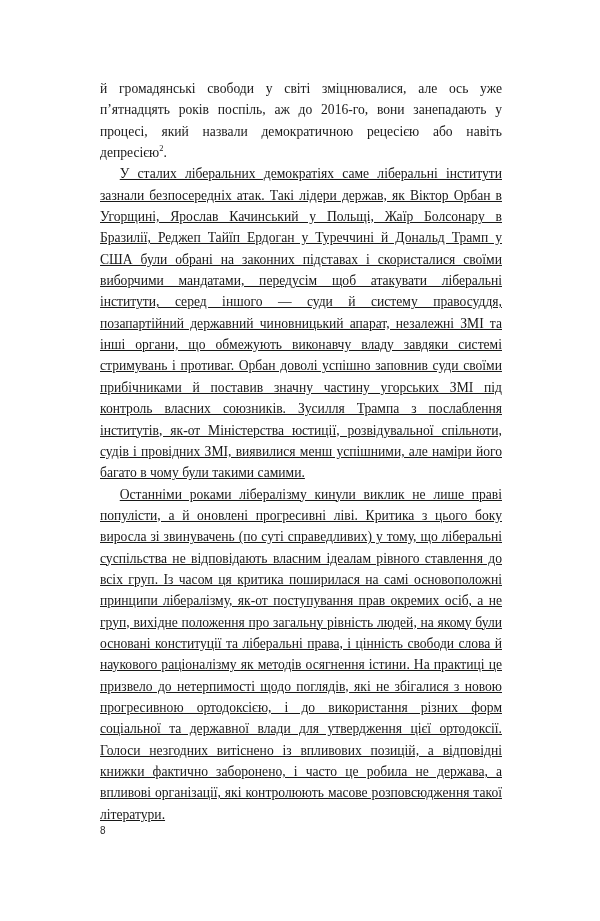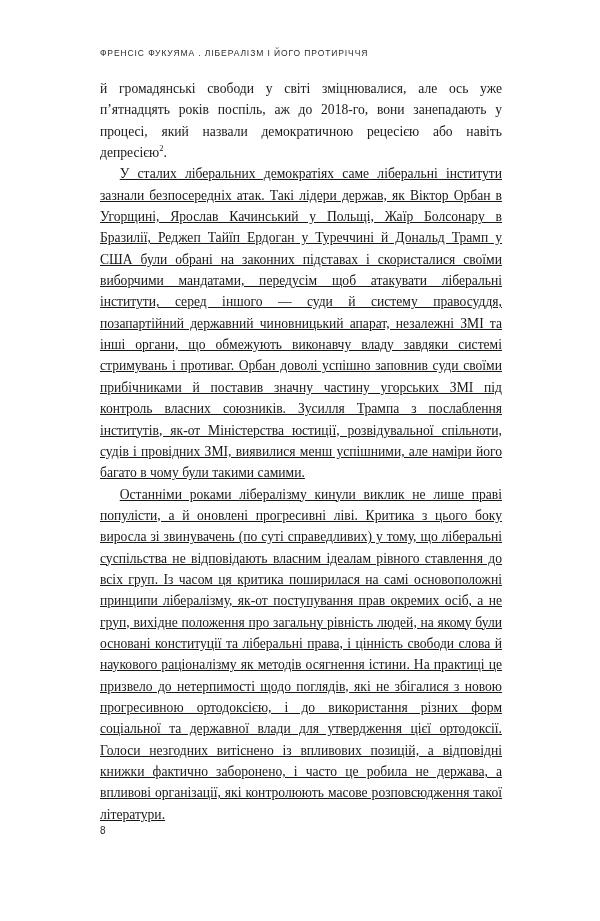--- a/index.html
+++ b/index.html
@@ -63,23 +63,22 @@
     font-family: "Liberation Sans", sans-serif;
     font-size: 10px;
     color: #2b2b2b;
   }
 </style>
 </head>
 <body>
 
 <div class="page">
 
-  <div class="running-head">Френсіс Фукуяма . Лібералізм і його протиріччя</div>
 
   <div class="text-block">
-    <p class="para"><span>й громадянські свободи у світі зміцнювалися, але ось уже п’ятнадцять років поспіль, аж до 2018-го, вони занепадають у процесі, який назвали демократичною рецесією або навіть депресією</span><sup>2</sup>.</p>
+    <p class="para"><span>й громадянські свободи у світі зміцнювалися, але ось уже п’ятнадцять років поспіль, аж до 2016-го, вони занепадають у процесі, який назвали демократичною рецесією або навіть депресією</span><sup>2</sup>.</p>
     <p class="para">У сталих ліберальних демократіях саме ліберальні інститути зазнали безпосередніх атак. Такі лідери держав, як Віктор Орбан в Угорщині, Ярослав Качинський у Польщі, Жаїр Болсонару в Бразилії, Реджеп Тайїп Ердоган у Туреччині й Дональд Трамп у США були обрані на законних підставах і скористалися своїми виборчими мандатами, передусім щоб атакувати ліберальні інститути, серед іншого — суди й систему правосуддя, позапартійний державний чиновницький апарат, незалежні ЗМІ та інші органи, що обмежують виконавчу владу завдяки системі стримувань і противаг. Орбан доволі успішно заповнив суди своїми прибічниками й поставив значну частину угорських ЗМІ під контроль власних союзників. Зусилля Трампа з послаблення інститутів, як-от Міністерства юстиції, розвідувальної спільноти, судів і провідних ЗМІ, виявилися менш успішними, але наміри його багато в чому були такими самими.</p>
     <p class="para">Останніми роками лібералізму кинули виклик не лише праві популісти, а й оновлені прогресивні ліві. Критика з цього боку виросла зі звинувачень (по суті справедливих) у тому, що ліберальні суспільства не відповідають власним ідеалам рівного ставлення до всіх груп. Із часом ця критика поширилася на самі основоположні принципи лібералізму, як-от поступування прав окремих осіб, а не груп, вихідне положення про загальну рівність людей, на якому були основані конституції та ліберальні права, і цінність свободи слова й наукового раціоналізму як методів осягнення істини. На практиці це призвело до нетерпимості щодо поглядів, які не збігалися з новою прогресивною ортодоксією, і до використання різних форм соціальної та державної влади для утвердження цієї ортодоксії. Голоси незгодних витіснено із впливових позицій, а відповідні книжки фактично заборонено, і часто це робила не держава, а впливові організації, які контролюють масове розповсюдження такої літератури.</p>
   </div>
 
   <div class="folio">8</div>
 
 </div>
 
 </body></html>

